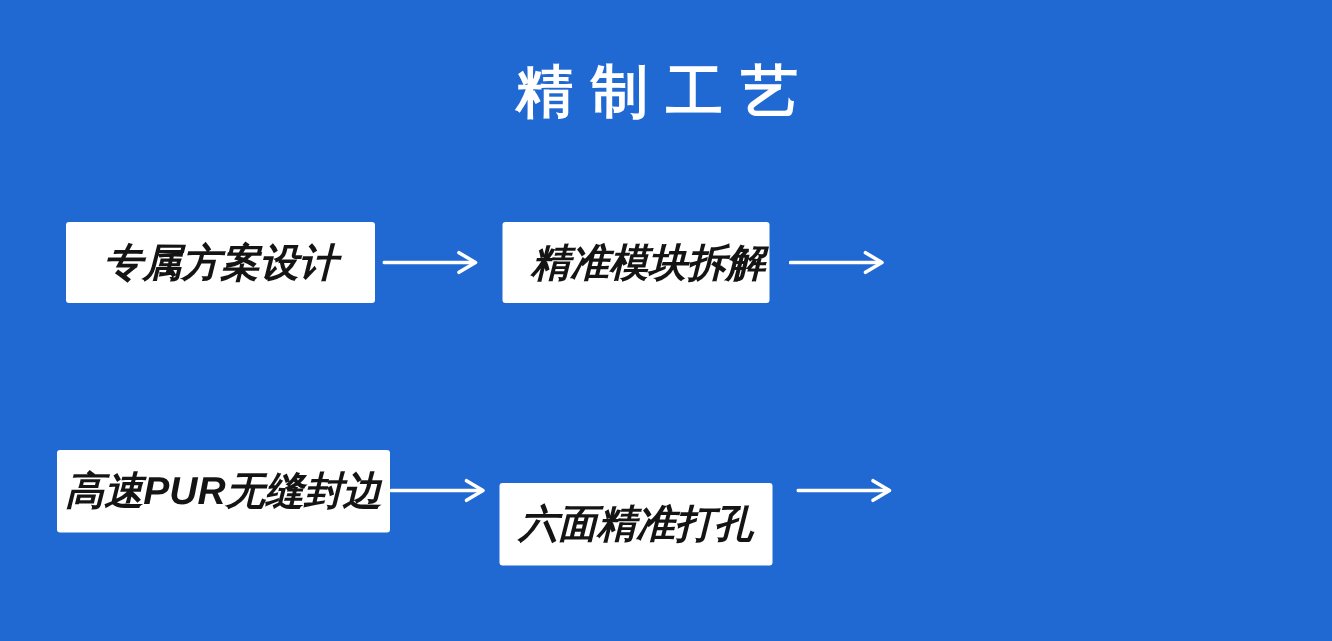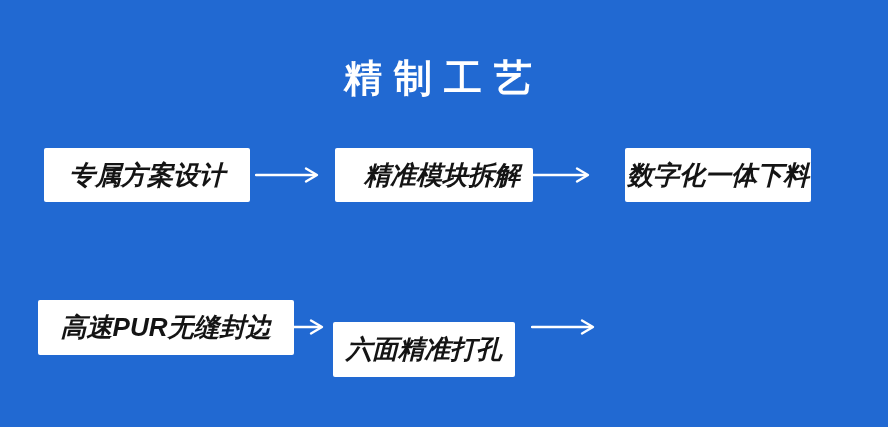--- a/index.html
+++ b/index.html
@@ -17,21 +17,21 @@
     overflow: hidden;
   }
   .canvas {
     position: relative;
     width: 888px;
     height: 427px;
     background: var(--background);
   }
   .title {
     position: absolute;
-    top: 53px;
+    top: 36px;
     left: 0;
     width: 100%;
     text-align: center;
     color: var(--title-text);
     font-size: 38px;
     font-weight: 900;
     letter-spacing: 12px;
     white-space: nowrap;
   }
   .step-box {
@@ -42,23 +42,23 @@
     font-size: 26px;
     font-weight: 800;
     display: flex;
     align-items: center;
     justify-content: center;
     border-radius: 2px;
     white-space: nowrap;
     font-style: italic;
   }
   .b1 { left: 44px;  top: 148px; width: 206px; }
-  .b2 { left: 335px; top: 148px; width: 198px; padding-left: 16px; }
+  .b2 { left: 335px; top: 148px; width: 178px; padding-left: 16px; }
   .b3 { left: 625px; top: 148px; width: 186px; }
-  .b4 { left: 38px;  top: 300px; width: 256px; height: 55px; }
+  .b4 { left: 38px;  top: 300px; width: 222px; height: 55px; }
   .b5 { left: 333px; top: 300px; width: 182px; height: 55px; margin-top: 22px; }
   .b6 { left: 625px; top: 300px; width: 184px; height: 55px; }
   .arrow {
     position: absolute;
     color: var(--arrow);
     display: block;
   }
   .a1 { left: 255px; top: 166px; }
   .a2 { left: 526px; top: 166px; }
   .a3 { left: 260px; top: 318px; }
@@ -78,21 +78,20 @@
     <polyline points="51,2.5 62,9 51,15.5" fill="none" stroke="currentColor" stroke-width="2.4" stroke-linecap="round" stroke-linejoin="round"></polyline>
   </svg>
 
   <div class="step-box b2">精准模块拆解</div>
 
   <svg class="arrow a2" width="66" height="18" viewBox="0 0 66 18">
     <line x1="1" y1="9" x2="59" y2="9" stroke="currentColor" stroke-width="2.4" stroke-linecap="round"></line>
     <polyline points="51,2.5 62,9 51,15.5" fill="none" stroke="currentColor" stroke-width="2.4" stroke-linecap="round" stroke-linejoin="round"></polyline>
   </svg>
 
-  <div class="step-box b3">数字化一体下料</div>
 
   <div class="step-box b4">高速PUR无缝封边</div>
 
   <svg class="arrow a3" width="66" height="18" viewBox="0 0 66 18">
     <line x1="1" y1="9" x2="59" y2="9" stroke="currentColor" stroke-width="2.4" stroke-linecap="round"></line>
     <polyline points="51,2.5 62,9 51,15.5" fill="none" stroke="currentColor" stroke-width="2.4" stroke-linecap="round" stroke-linejoin="round"></polyline>
   </svg>
 
   <div class="step-box b5">六面精准打孔</div>
 

